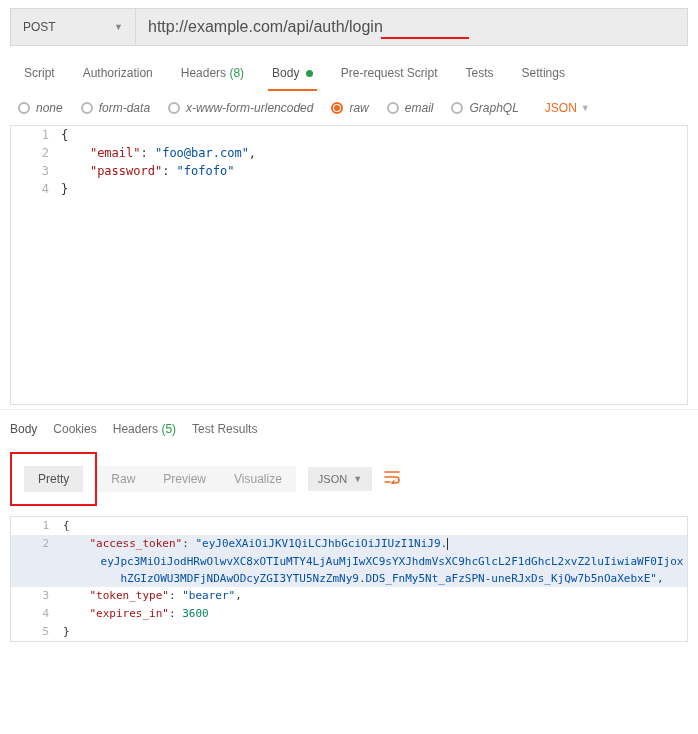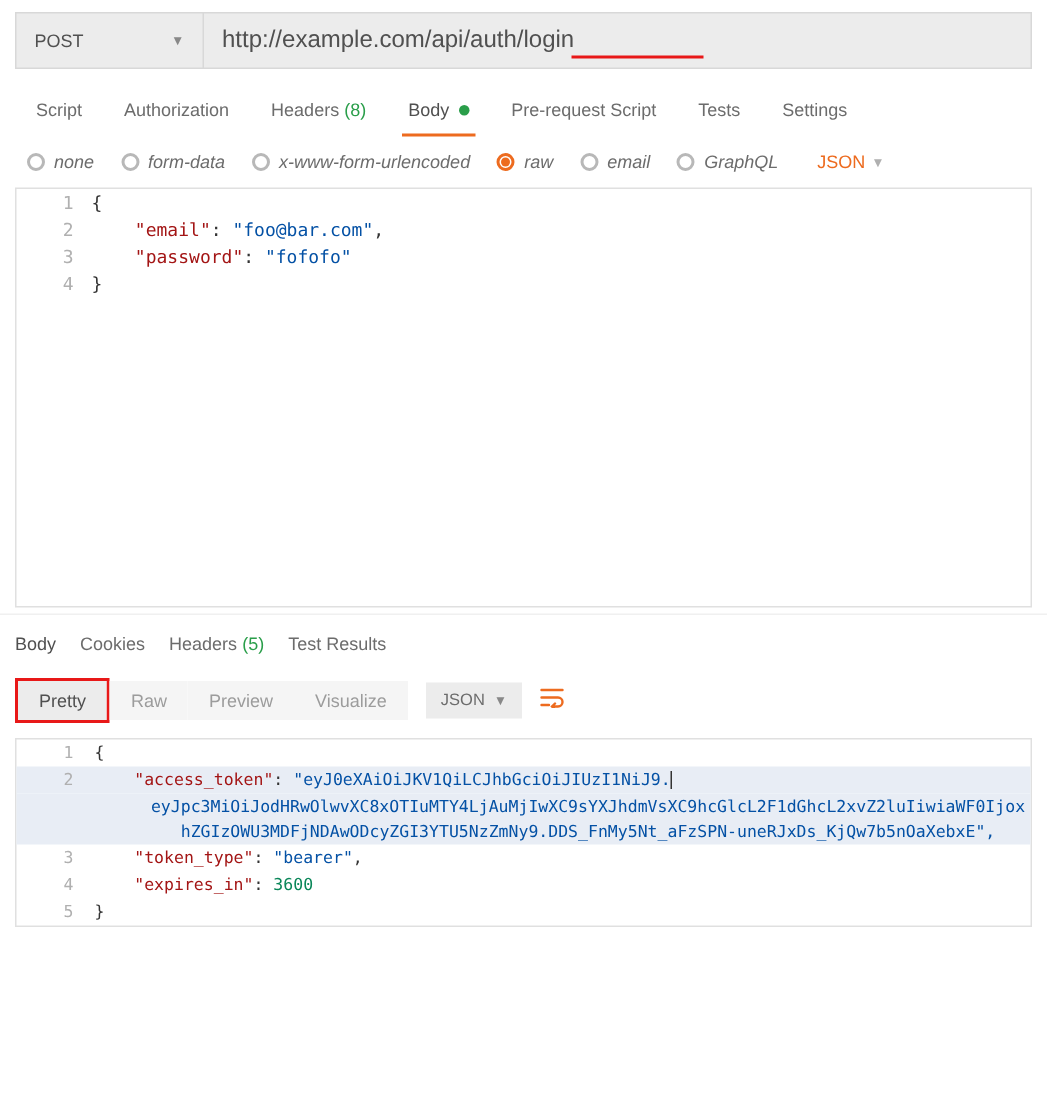--- a/index.html
+++ b/index.html
@@ -36,21 +36,21 @@
 .tok-punct { color: #333; }
 
 .resp-tabs { display: flex; gap: 16px; padding: 12px 10px 8px 10px; border-top: 1px solid #f0f0f0; margin-top: 4px; }
 .resp-tab { color: #6c6c6c; font-size: 12px; cursor: pointer; }
 .resp-tab.active { color: #505050; }
 .resp-tab .count { color: #2a9e4a; }
 
 .view-bar { display: flex; align-items: center; gap: 0; padding: 8px 10px 10px 10px; }
 .view-btn { padding: 6px 14px; color: #9c9c9c; font-size: 12px; cursor: pointer; background: #f5f5f5; }
 .view-btn.active { color: #505050; background: #ececec; }
-.pretty-box { border: 2px solid #e81818; padding: 0; text-align: right; }
+.pretty-box { border: 2px solid #e81818; padding: 12px; text-align: right; }
 .format-select { margin-left: 12px; background: #ececec; padding: 6px 10px; color: #6c6c6c; font-size: 11px; display: flex; align-items: center; gap: 6px; }
 .wrap-icon { margin-left: 10px; color: #ed6b1f; font-size: 16px; width: 22px; text-align: center; }
 
 .resp-editor { border: 1px solid #e0e0e0; margin: 0 10px 10px 10px; font-family: Consolas, Monaco, monospace; font-size: 11px; background: #fff; }
 .resp-line { display: flex; }
 .resp-line.hl { background: #e8edf5; }
 .resp-code { flex: 1; line-height: 17px; padding-left: 2px; white-space: pre-wrap; word-break: break-all; overflow: hidden; }
 .wrap-indent { padding-left: 36px; text-align: center; }
 .cursor-bar { display:inline-block; width:1px; height:12px; background:#333; vertical-align:middle; }
 </style>

